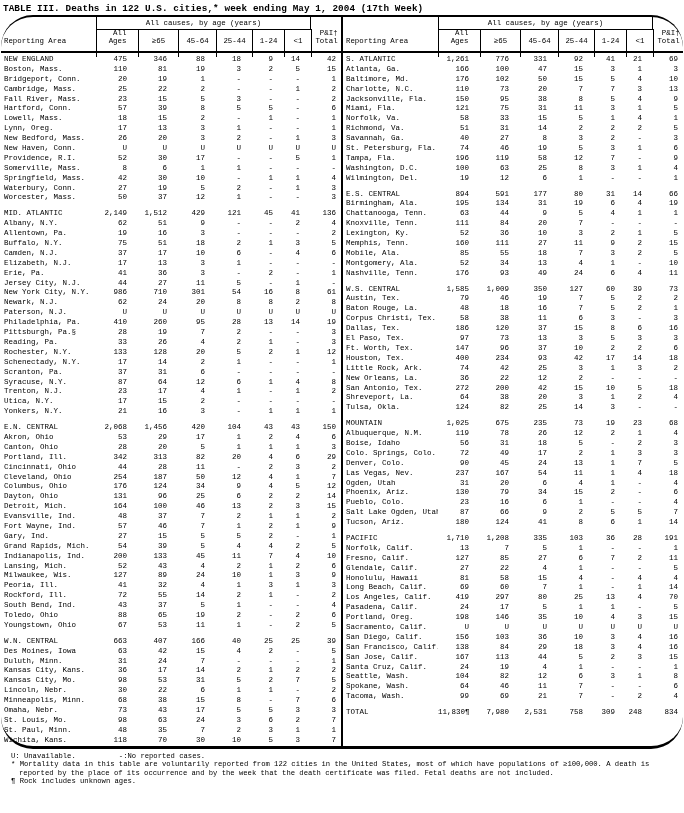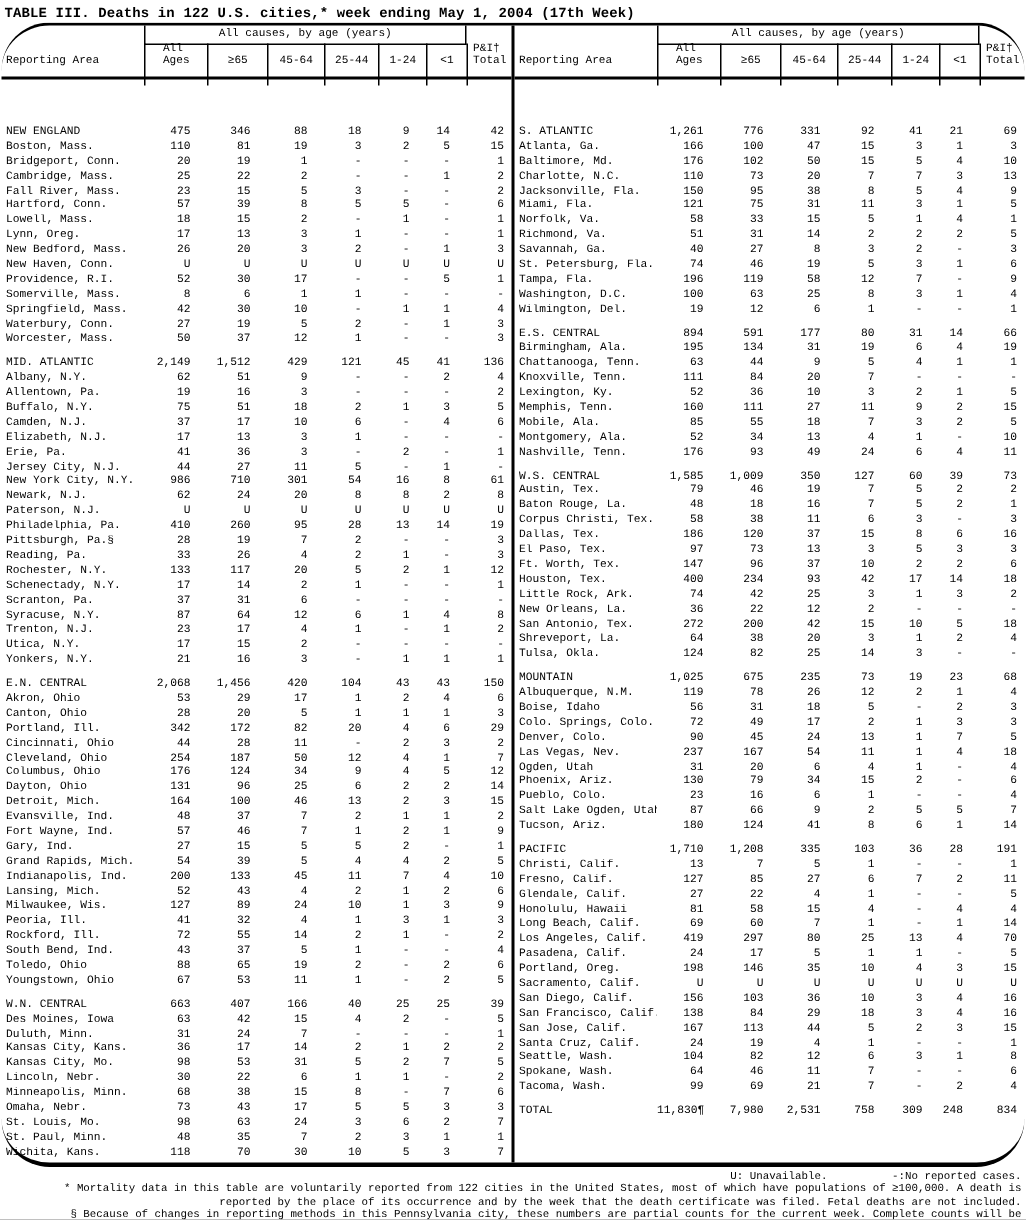--- a/index.html
+++ b/index.html
@@ -26,37 +26,37 @@
   .group-row { height:12px; }
   .group-row .gcell {
     grid-column:2 / 8; border-left:1px solid #000; border-right:1px solid #000;
     border-bottom:1px solid #000;
     font-size:7.4px; text-align:center; line-height:12px; white-space:nowrap;
   }
   .group-row .pcell { grid-column:8 / 9; }
   .col-row { height:22px; }
   .col-row .hcell {
     font-size:7.4px; display:flex; align-items:flex-end; justify-content:center;
-    padding-bottom:12px; text-align:left; white-space:pre-line; line-height:8px;
+    padding-bottom:12px; text-align:right; white-space:pre-line; line-height:8px;
   }
   .col-row .hcell.name { justify-content:flex-start; padding-left:3px; align-items:flex-end; }
   .col-row .hcell.bl { border-left:1px solid #000; }
 
   
-  .tbody { padding-top:2px;margin-top:29px; }
+  .tbody { padding-top:2px; }
   .row { display:grid; grid-template-columns:95px 42px 40px 38px 36px 32px 27px 30px;
          height:9.9px; line-height:9.9px; font-size:7.5px; }
   .cname { padding-left:3px; white-space:nowrap; overflow:hidden; }
   .num { text-align:right; padding-right:11px; white-space:nowrap; }
   .num.last { padding-right:5px; }
   .gap { height:6px; }
 
   
   .footnotes { padding:3px 2px 0 2px; font-size:7.2px; line-height:8.6px; }
-  .fn { padding-left:16px; text-indent:-8px; white-space:pre-wrap;text-align:right; }
+  .fn { padding-left:16px; text-indent:-8px; white-space:pre-wrap; }
 </style>
 </head>
 <body>
 
 <div class="page">
   <div class="title">TABLE III. Deaths in 122 U.S. cities,* week ending May 1, 2004 (17th Week)</div>
 
   <div class="mmwr-table">
 
     <div class="half left">
@@ -367,21 +367,21 @@
             <span class="num">26</span>
             <span class="num">4</span>
             <span class="num">2</span>
             <span class="num">1</span>
             <span class="num">-</span>
             <span class="num last">3</span>
           </div>
           <div class="row">
             <span class="cname">Rochester, N.Y.</span>
             <span class="num">133</span>
-            <span class="num">117</span>
+            <span class="num">128</span>
             <span class="num">20</span>
             <span class="num">5</span>
             <span class="num">2</span>
             <span class="num">1</span>
             <span class="num last">12</span>
           </div>
           <div class="row">
             <span class="cname">Schenectady, N.Y.</span>
             <span class="num">17</span>
             <span class="num">14</span>
@@ -468,21 +468,21 @@
             <span class="num">20</span>
             <span class="num">5</span>
             <span class="num">1</span>
             <span class="num">1</span>
             <span class="num">1</span>
             <span class="num last">3</span>
           </div>
           <div class="row">
             <span class="cname">Portland, Ill.</span>
             <span class="num">342</span>
-            <span class="num">172</span>
+            <span class="num">313</span>
             <span class="num">82</span>
             <span class="num">20</span>
             <span class="num">4</span>
             <span class="num">6</span>
             <span class="num last">29</span>
           </div>
           <div class="row">
             <span class="cname">Cincinnati, Ohio</span>
             <span class="num">44</span>
             <span class="num">28</span>
@@ -1255,21 +1255,21 @@
             <span class="cname">PACIFIC</span>
             <span class="num">1,710</span>
             <span class="num">1,208</span>
             <span class="num">335</span>
             <span class="num">103</span>
             <span class="num">36</span>
             <span class="num">28</span>
             <span class="num last">191</span>
           </div>
           <div class="row">
-            <span class="cname">Christi, Calif.</span>
+            <span class="cname">Norfolk, Calif.</span>
             <span class="num">13</span>
             <span class="num">7</span>
             <span class="num">5</span>
             <span class="num">1</span>
             <span class="num">-</span>
             <span class="num">-</span>
             <span class="num last">1</span>
           </div>
           <div class="row">
             <span class="cname">Fresno, Calif.</span>
@@ -1432,16 +1432,15 @@
             <span class="num">248</span>
             <span class="num last">834</span>
           </div>
         </div>
     </div>
   </div>
 
   <div class="footnotes" id="footnotes">
       <div class="fn">U: Unavailable.          -:No reported cases.</div>
       <div class="fn">* Mortality data in this table are voluntarily reported from 122 cities in the United States, most of which have populations of ≥100,000. A death is reported by the place of its occurrence and by the week that the death certificate was filed. Fetal deaths are not included.</div>
-      <div class="fn">§ Because of changes in reporting methods in this Pennsylvania city, these numbers are partial counts for the current week. Complete counts will be available in 4 to 6 weeks.</div>
       <div class="fn">¶ Rock includes unknown ages.</div>
     </div>
 </div>
 
 </body></html>

